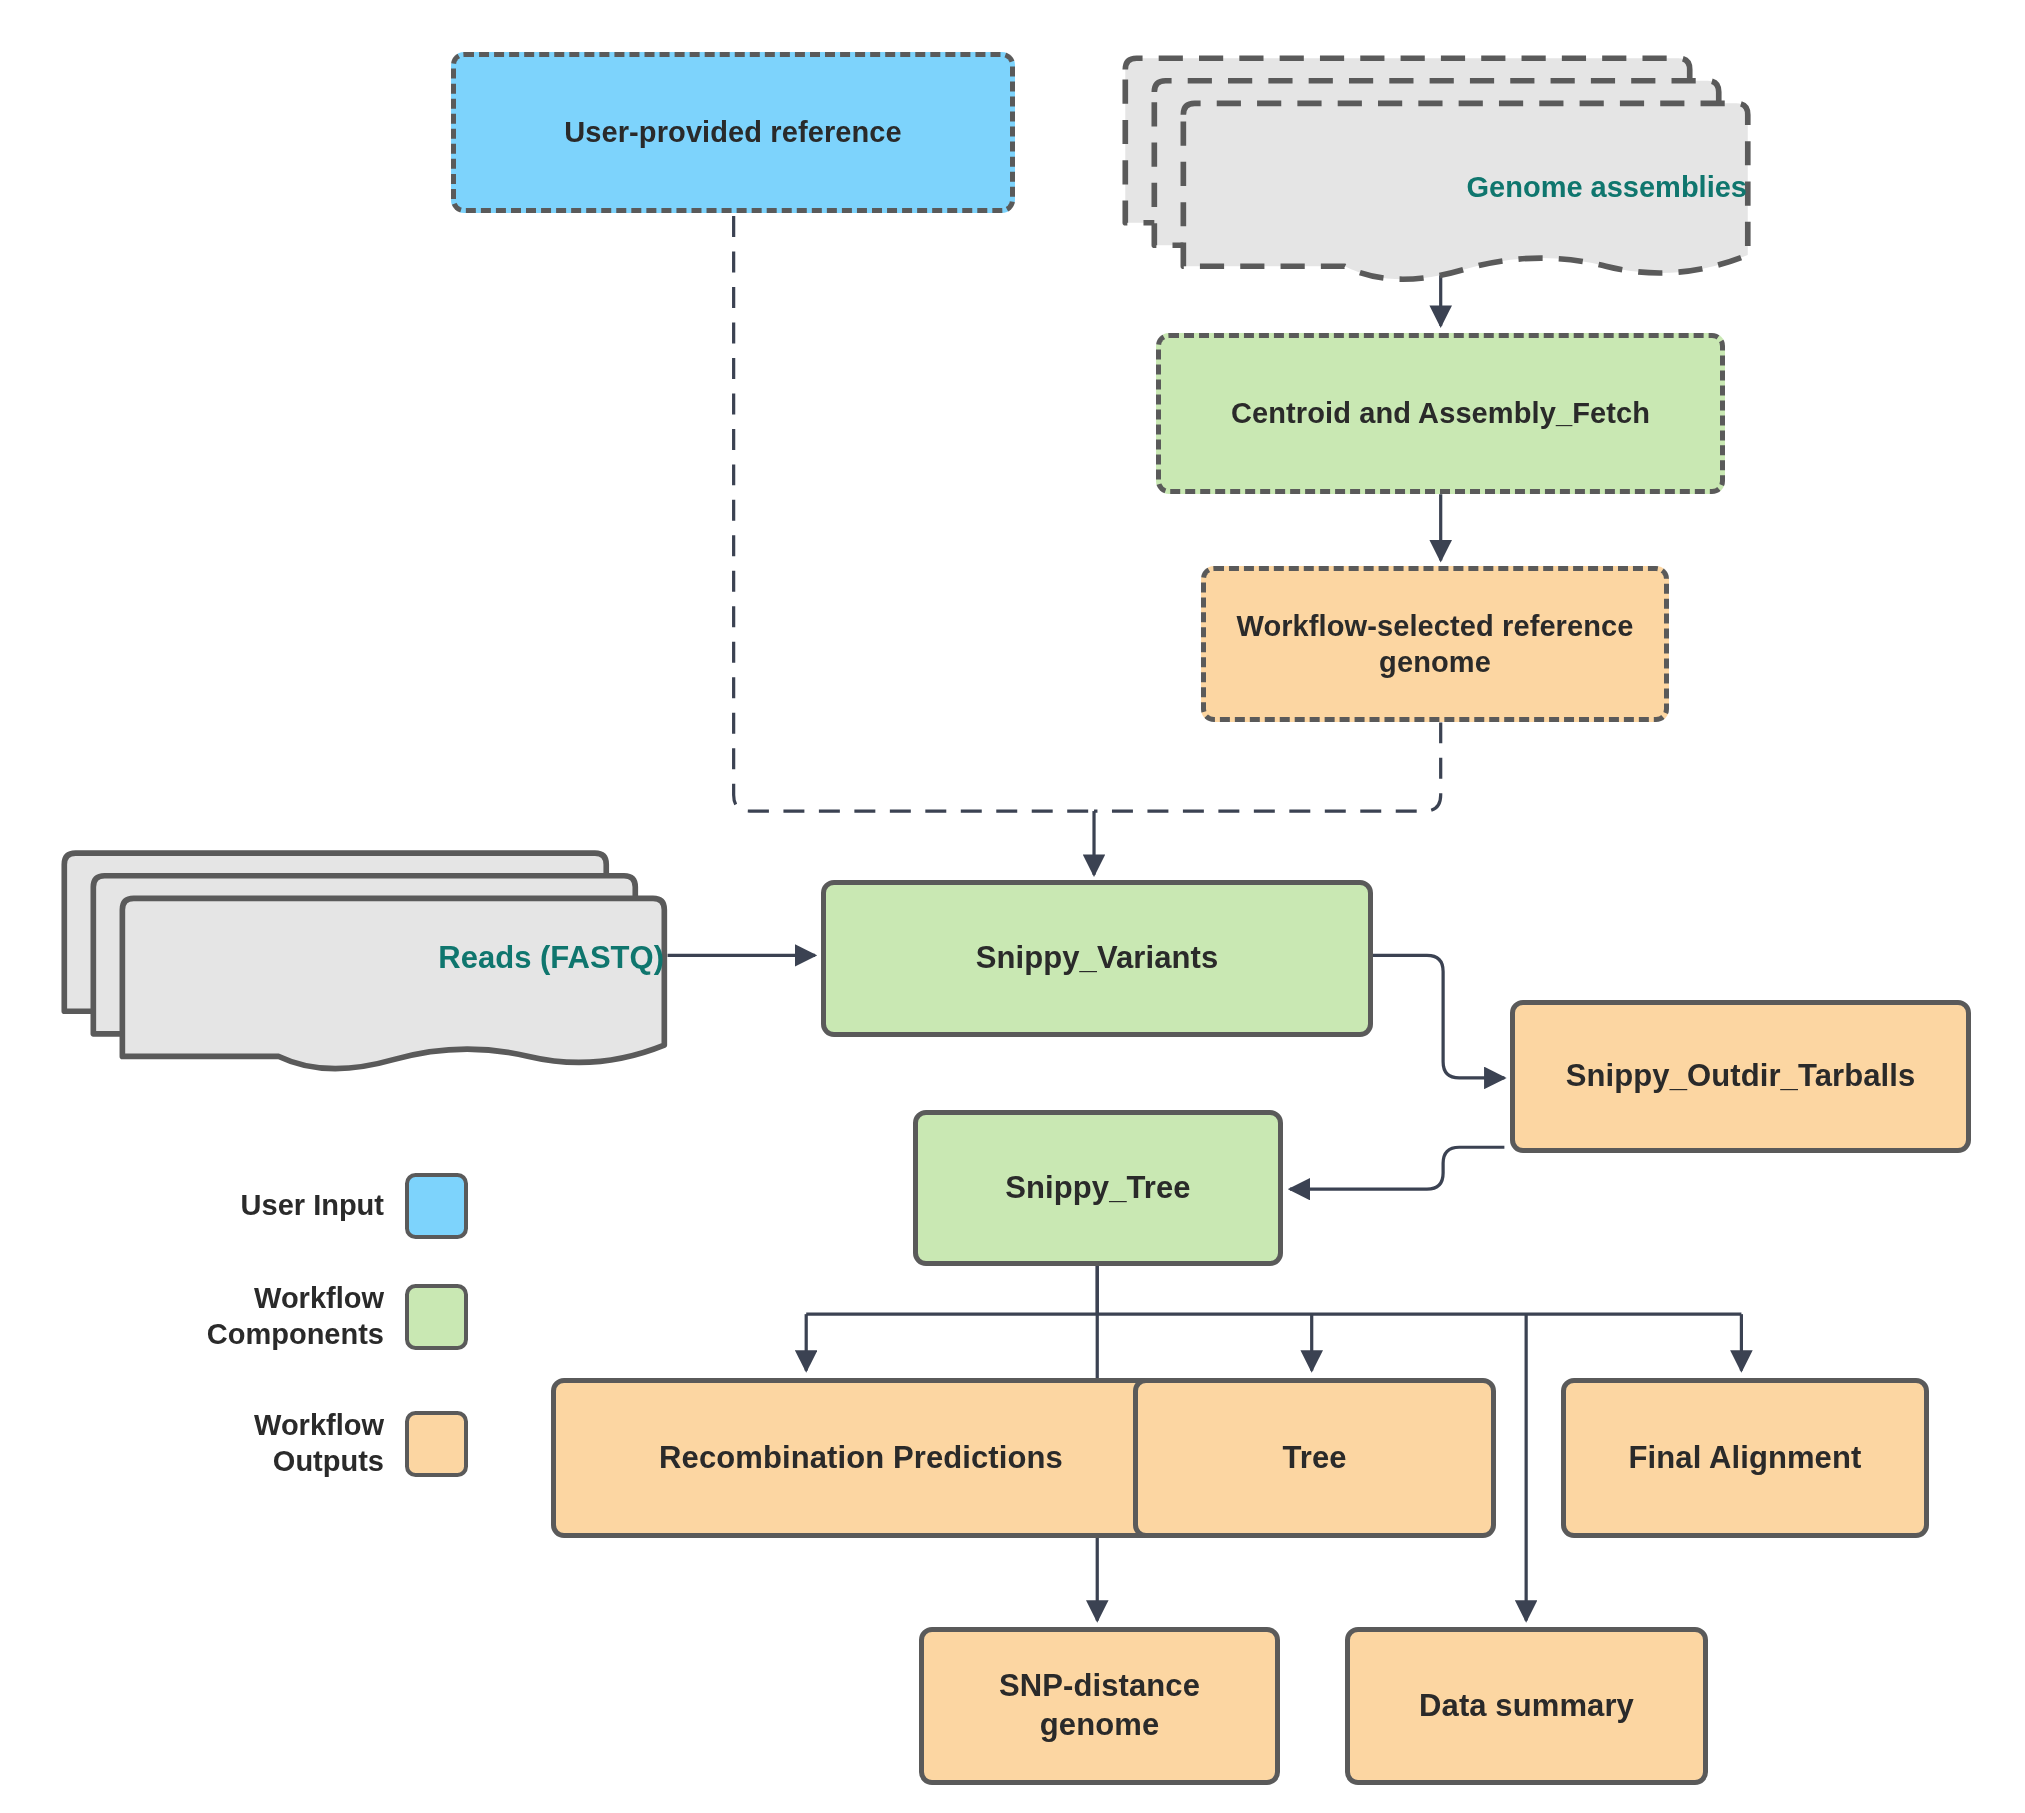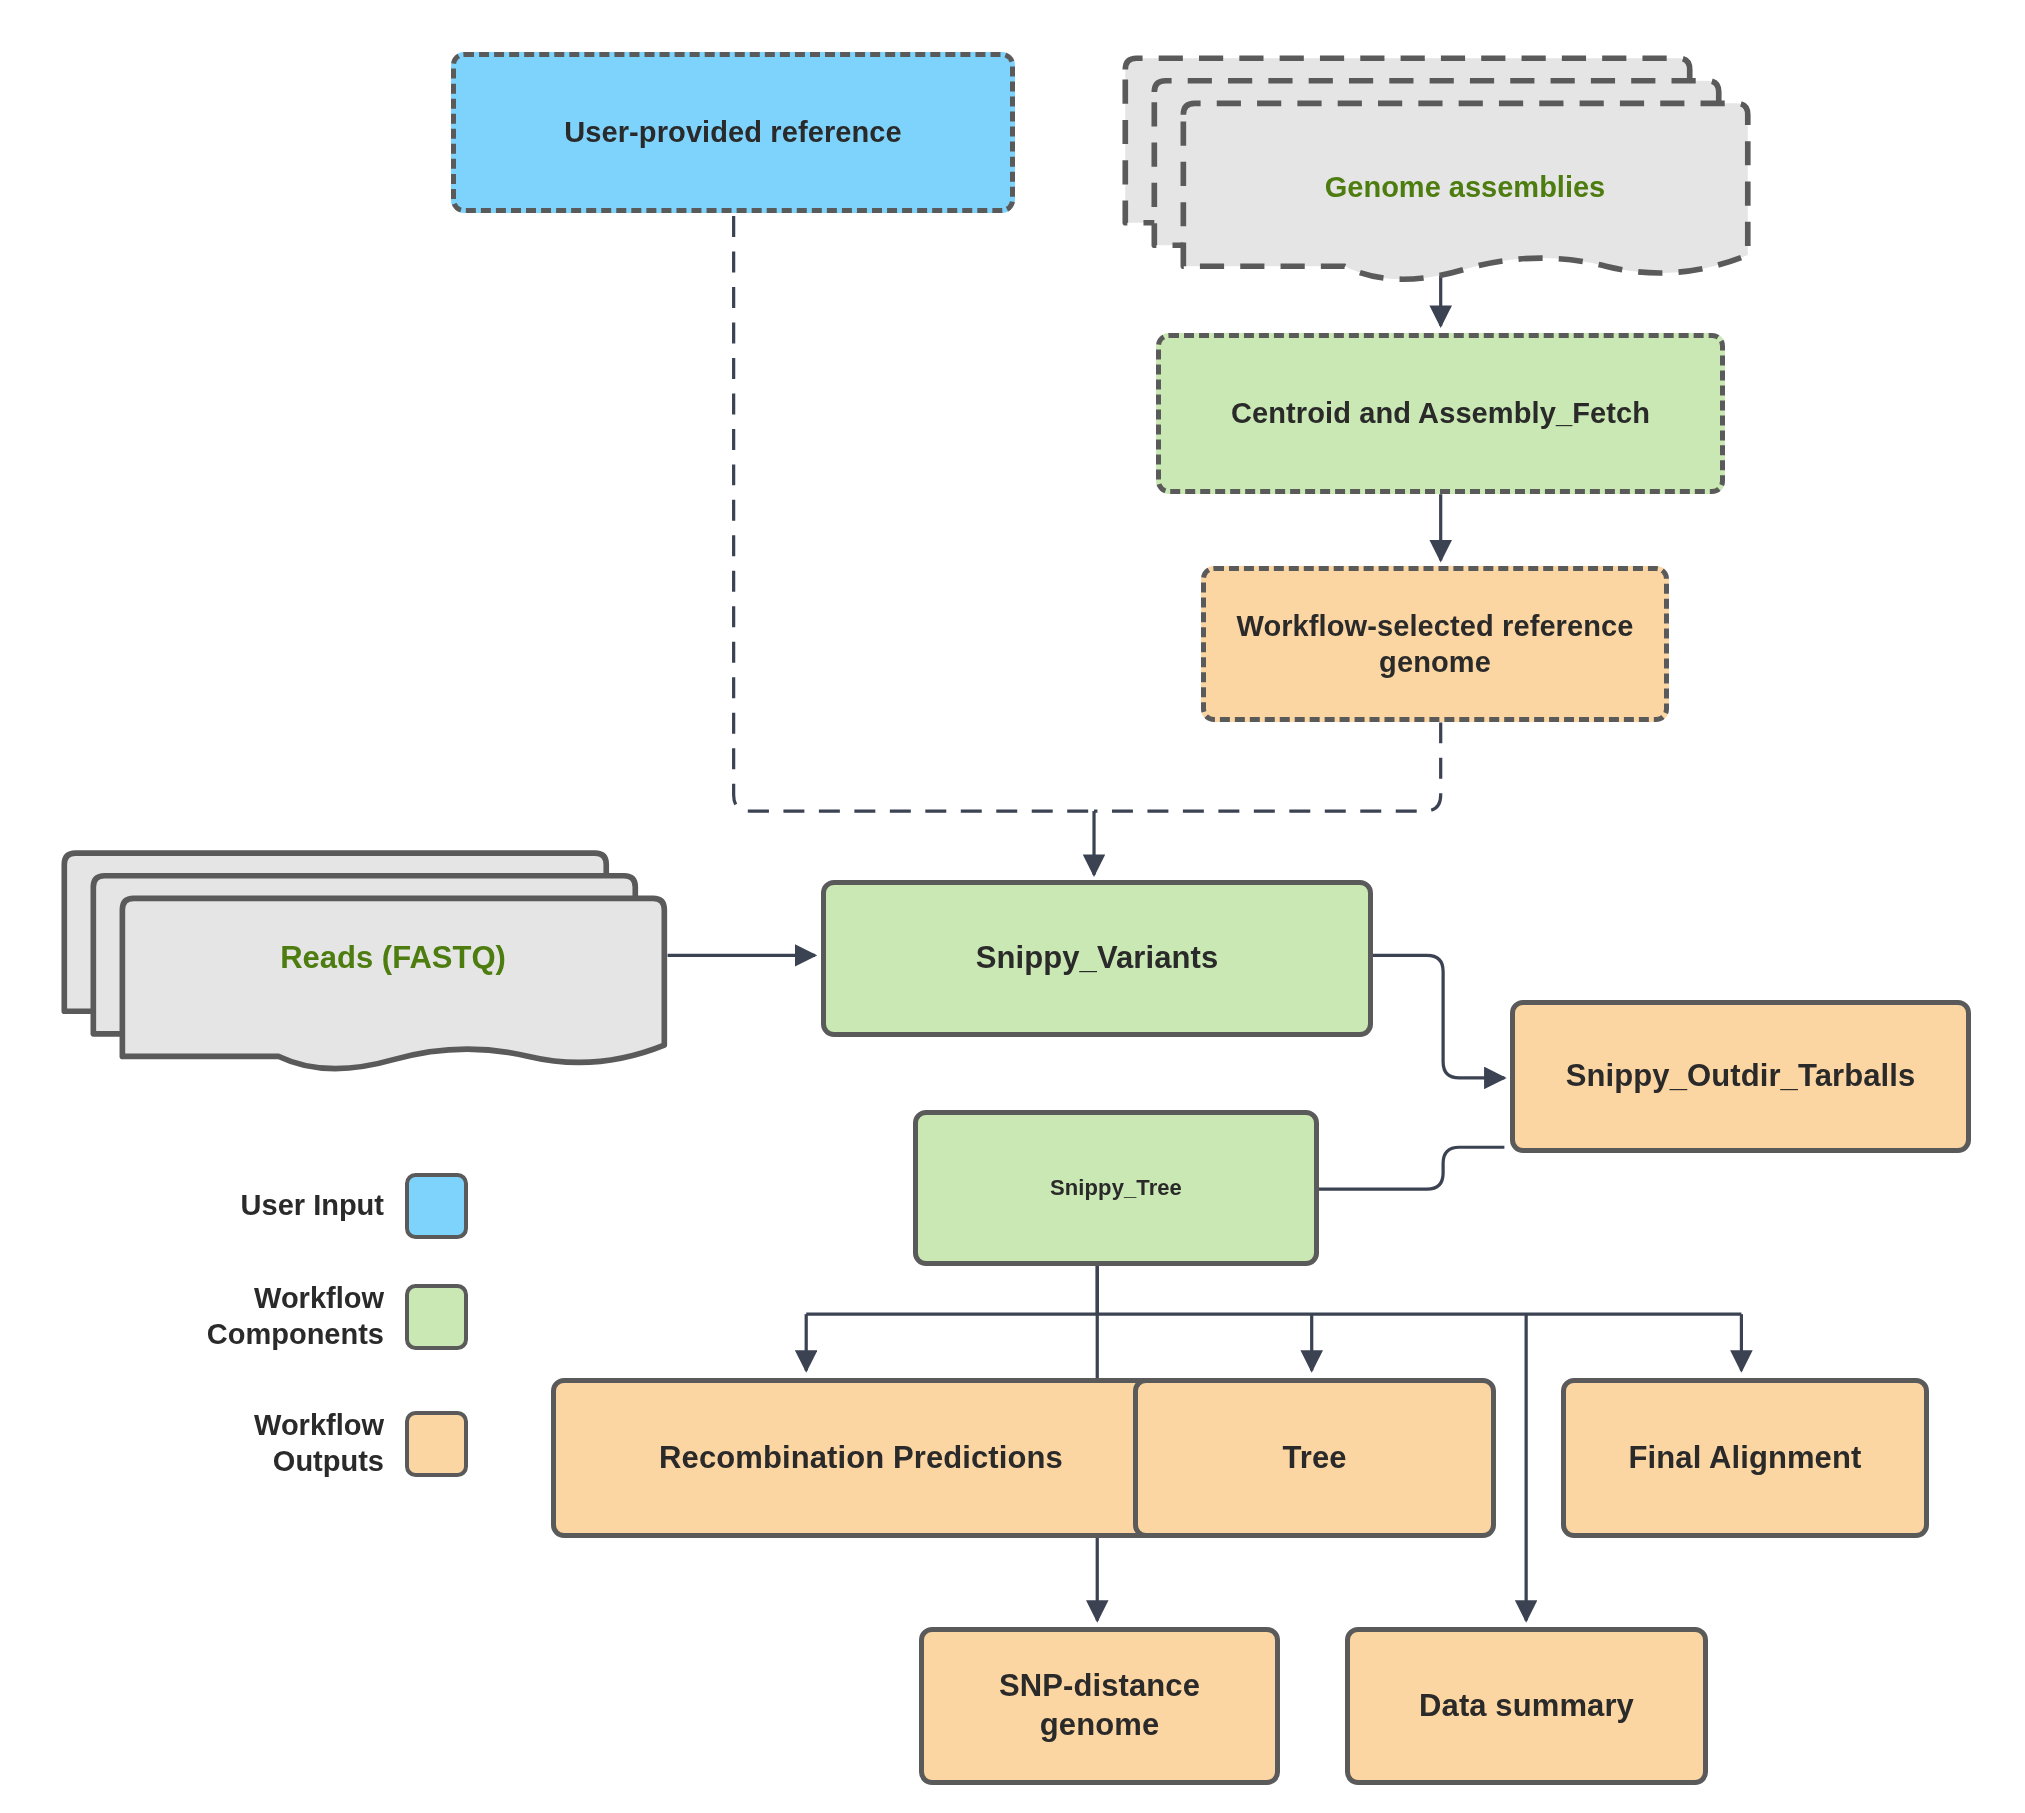--- a/index.html
+++ b/index.html
@@ -46,22 +46,22 @@
 
   
   .docstack {
     position: absolute;
     z-index: 2;
   }
   .docstack svg { display: block; overflow: visible; }
   .docstack .doc-label {
     position: absolute;
     font-weight: bold;
-    color: #4d7c0f;
-    text-align: center;
+    color: #0f766e;
+    text-align: right;
     white-space: nowrap;
   }
 
   
   .legend { position: absolute; z-index: 3; }
   .legend-row {
     position: absolute;
     display: flex;
     align-items: center;
     justify-content: flex-end;
@@ -163,21 +163,21 @@
   </div>
 
   <div class="node solid fill-green" style="left:821px; top:880px; width:552px; height:157px; font-size:31px;">
     <span>Snippy_Variants</span>
   </div>
 
   <div class="node solid fill-orange" style="left:1510px; top:1000px; width:461px; height:153px; font-size:31px;">
     <span>Snippy_Outdir_Tarballs</span>
   </div>
 
-  <div class="node solid fill-green" style="left:913px; top:1110px; width:406px; height:156px; font-size:22px;">
+  <div class="node solid fill-green" style="left:913px; top:1110px; width:370px; height:156px; font-size:31px;">
     <span>Snippy_Tree</span>
   </div>
 
   <div class="node solid fill-orange" style="left:551px; top:1378px; width:620px; height:160px; font-size:31px; padding:0 19.3px;">
     <span>Recombination Predictions</span>
   </div>
 
   <div class="node solid fill-orange" style="left:1133px; top:1378px; width:363px; height:160px; font-size:31px;">
     <span>Tree</span>
   </div>

